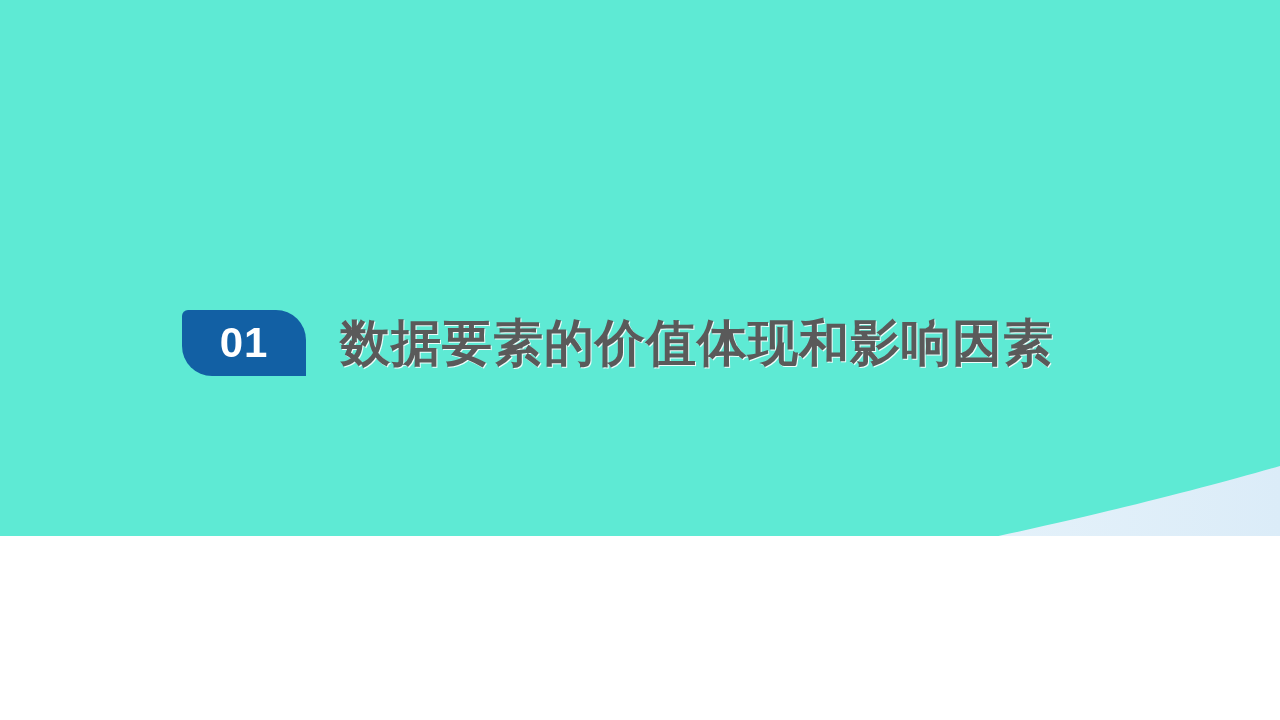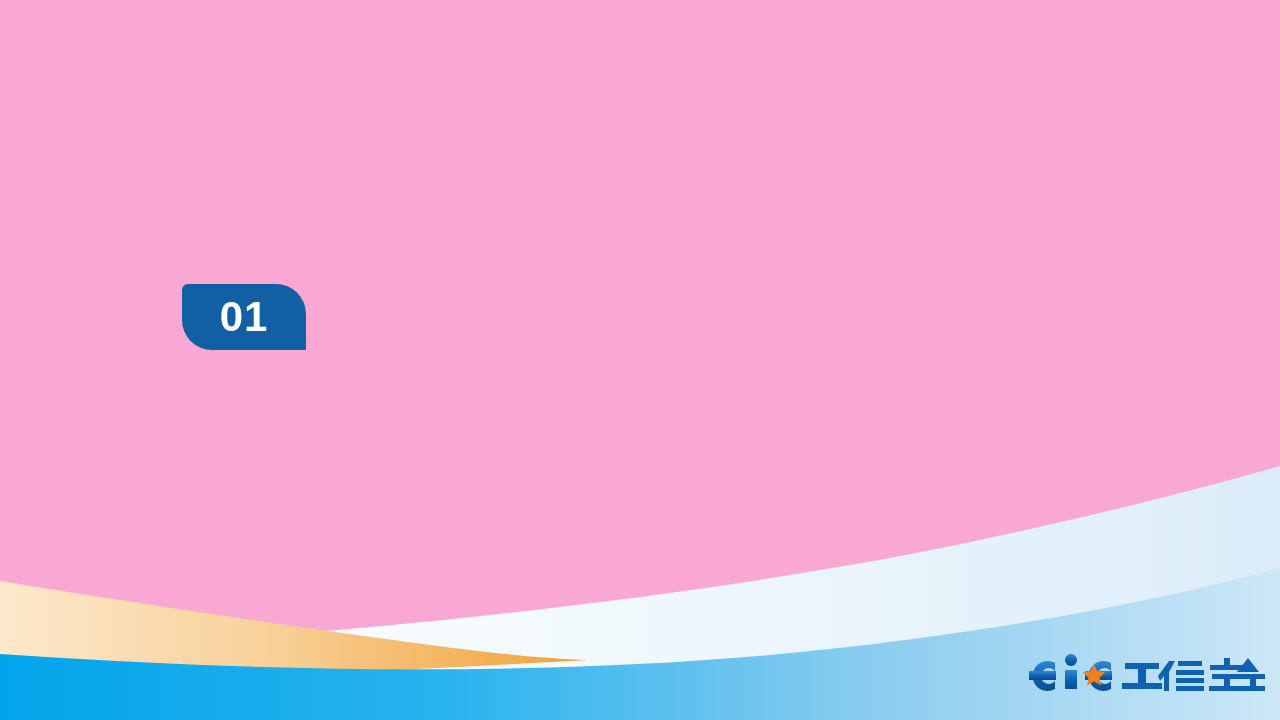--- a/index.html
+++ b/index.html
@@ -8,22 +8,22 @@
     padding: 0;
     background: #ffffff;
   }
   body {
     font-family: "Liberation Sans", "DejaVu Sans", sans-serif;
   }
 
   .slide {
     position: relative;
     width: 1280px;
-    height: 720px;
-    background: #f9a8d4;
+    height: 536px;
+    background: #5eead4;
     overflow: hidden;
   }
 
   
   .bg-waves {
     position: absolute;
     inset: 0;
     width: 1280px;
     height: 720px;
     pointer-events: none;
@@ -115,20 +115,21 @@
     <path d="M0,654 C260,672 560,678 820,650 C1010,630 1170,598 1280,568
              L1280,720 L0,720 Z" fill="url(#gradBlue)"></path>
   </svg>
 
   <div class="heading-row">
 
     <div class="number-badge">
       <span class="number-badge-text">01</span>
     </div>
 
+    <h1 class="section-title">数据要素的价值体现和影响因素</h1>
   </div>
 
   <div class="logo">
     <svg viewBox="0 0 246 52" width="246" height="52">
       <defs>
         <linearGradient id="logoBlue" x1="0" y1="0" x2="0" y2="1">
           <stop offset="0%" stop-color="#2E87D6"></stop>
           <stop offset="55%" stop-color="#0F62B0"></stop>
           <stop offset="100%" stop-color="#0B4E8E"></stop>
         </linearGradient>

